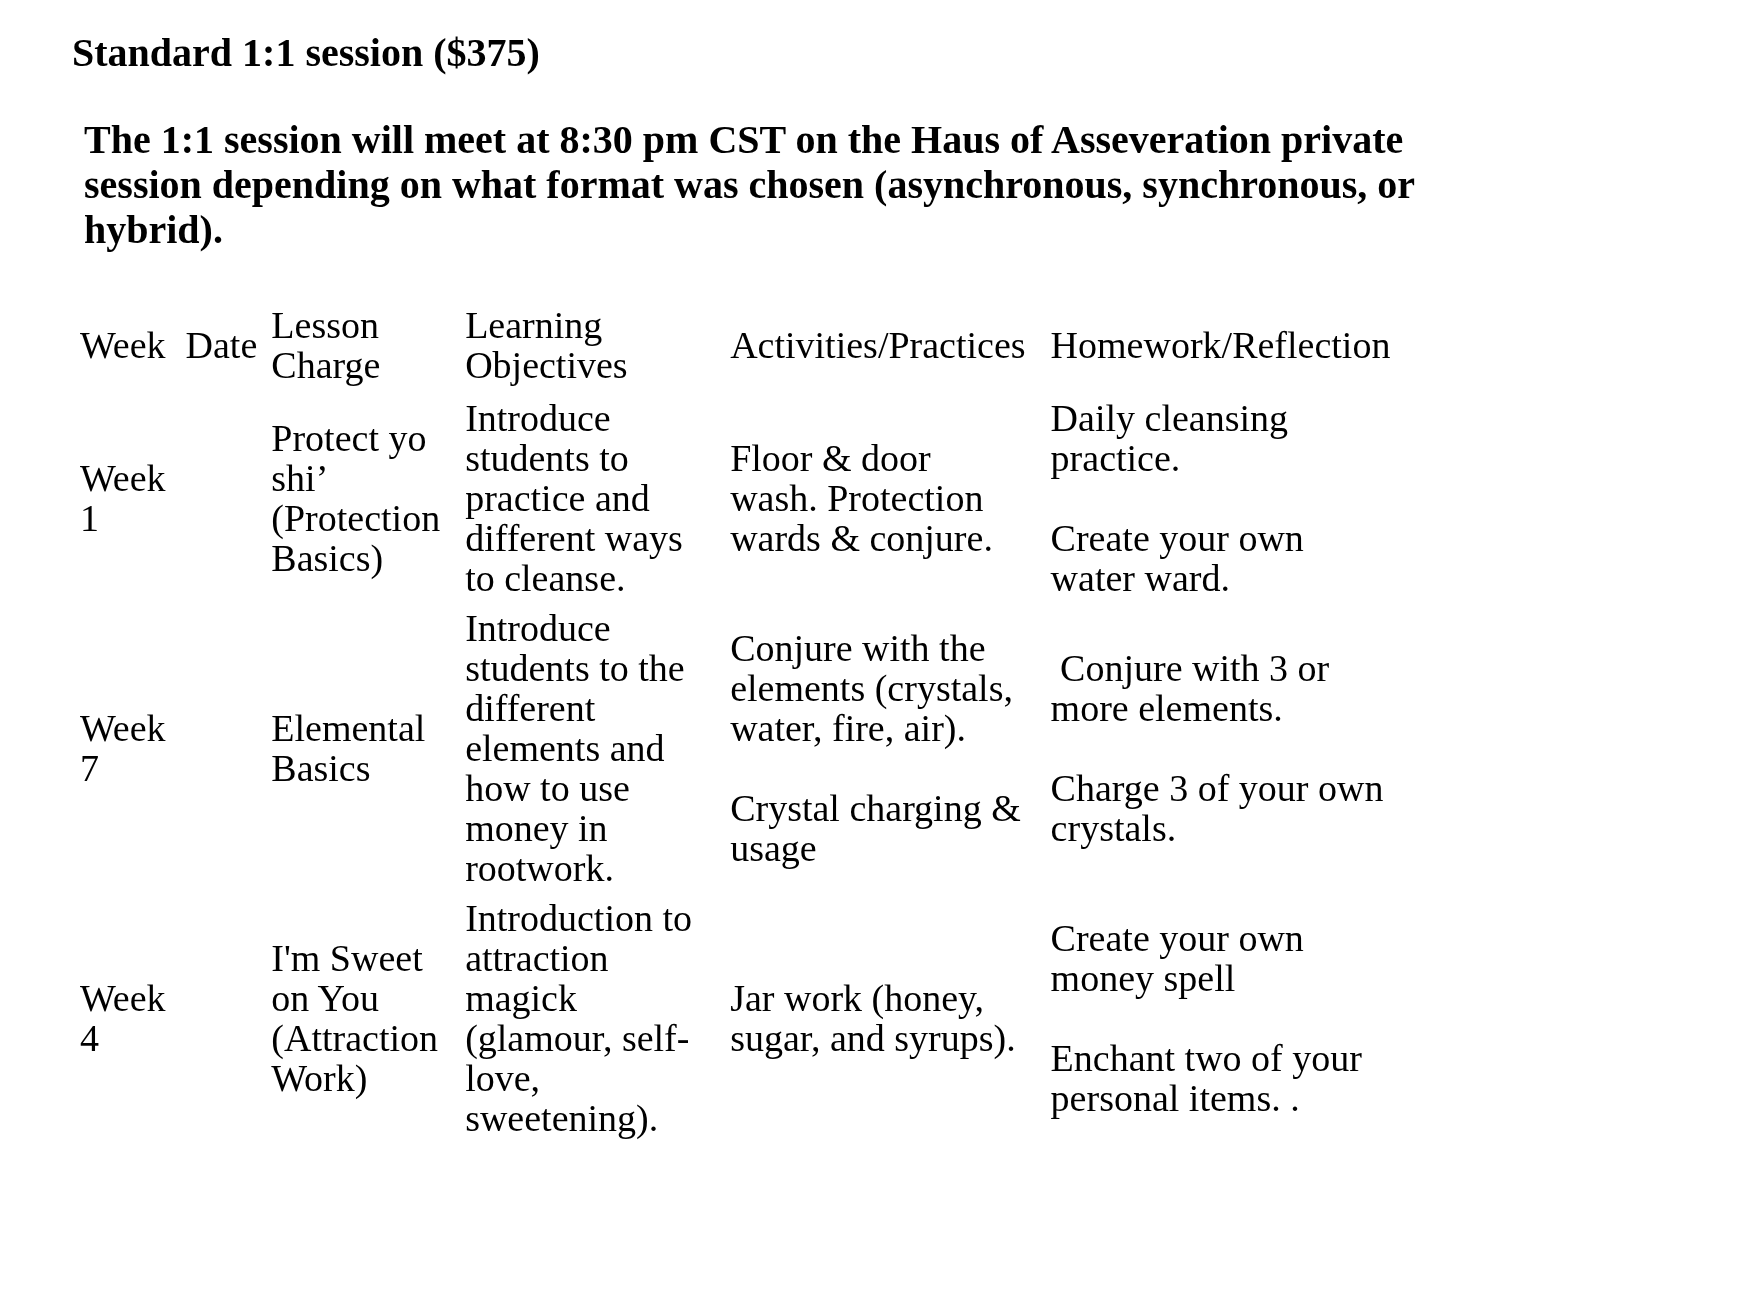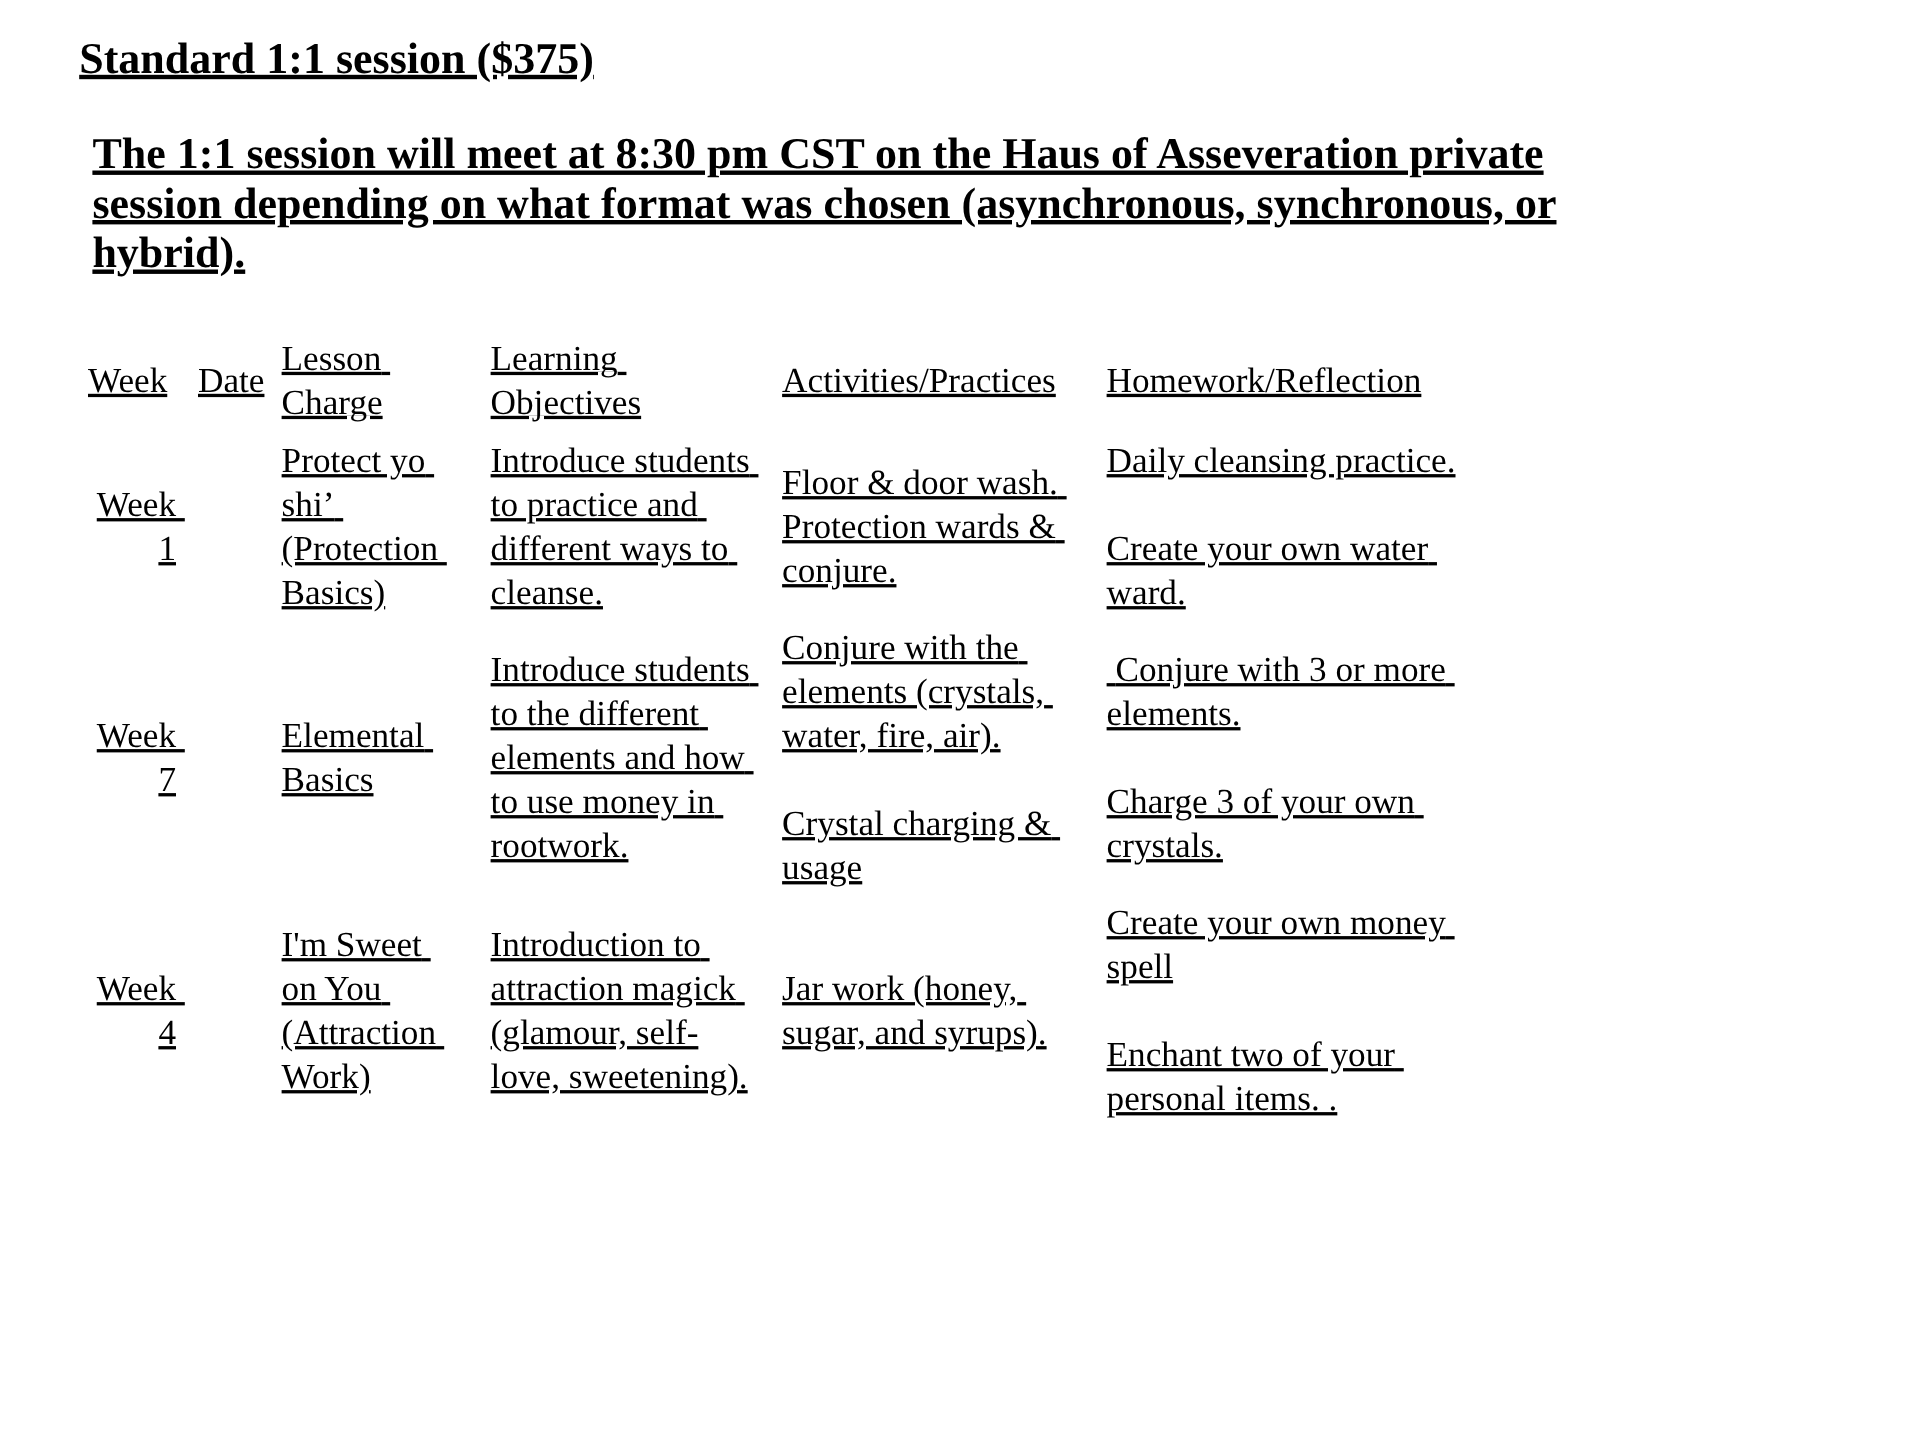--- a/index.html
+++ b/index.html
@@ -9,40 +9,39 @@
     color: #000000;
     font-family: "Liberation Serif", "DejaVu Serif", serif;
   }
   .page {
     width: 1752px;
     height: 1212px;
     box-sizing: border-box;
     padding: 30px 20px 0 72px;
     background: #ffffff;
     overflow: hidden;
-    text-decoration: underline;
   }
   .doc-title {
     font-size: 40px;
     line-height: 1.15;
     font-weight: bold;
     margin: 0;
   }
   .doc-intro {
     font-size: 40px;
     line-height: 1.12;
     font-weight: bold;
     margin: 42px 0 0 12px;
     max-width: 1340px;
   }
   table.schedule {
     border-collapse: collapse;
     table-layout: fixed;
     margin: 48px 0 0 8px;
-    font-size: 32px;
+    font-size: 38px;
     line-height: 40px;
   }
   table.schedule th,
   table.schedule td {
     text-align: left;
     vertical-align: middle;
     font-weight: normal;
     padding: 5px 25px 5px 0;
     white-space: pre-wrap;
     overflow-wrap: normal;
@@ -52,21 +51,21 @@
   }
   col.c-week  { width: 100px; }
   col.c-date  { width: 76px; }
   col.c-title { width: 190px; }
   col.c-obj   { width: 265px; }
   col.c-act   { width: 295px; }
   col.c-hw    { width: 355px; }
   td.bold { font-weight: bold; }
   table.schedule th.th-week { padding-right: 20px; }
   table.schedule th.th-date { padding-right: 14px; }
-  table.schedule td.cell-week { padding-right: 20px; text-align: right; }
+  table.schedule td.cell-week { padding-right: 20px; }
   table.schedule td.cell-date { padding-right: 14px; }
 </style>
 </head>
 <body>
 
 <div class="page">
 
   <h1 class="doc-title">Standard 1:1 session ($375)</h1>
 
   <p class="doc-intro">The 1:1 session will meet at 8:30 pm CST on the Haus of Asseveration private session depending on what format was chosen (asynchronous, synchronous, or hybrid).</p>

